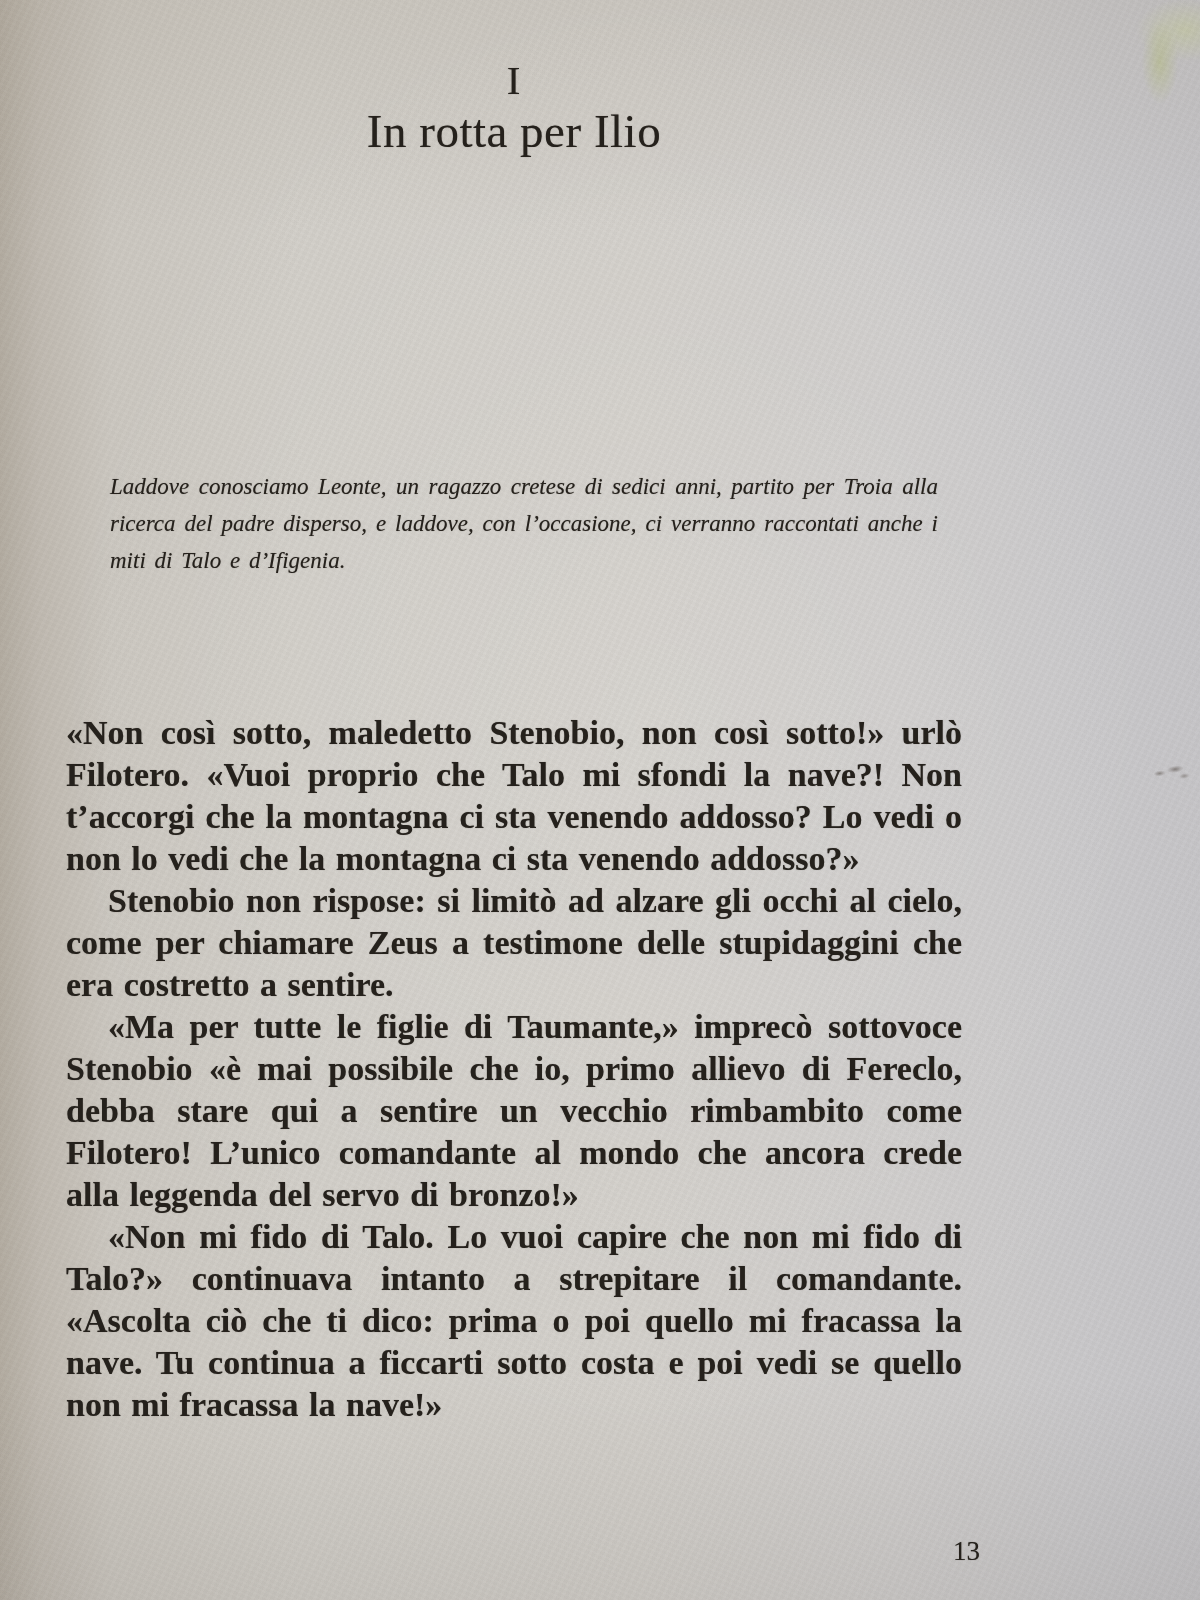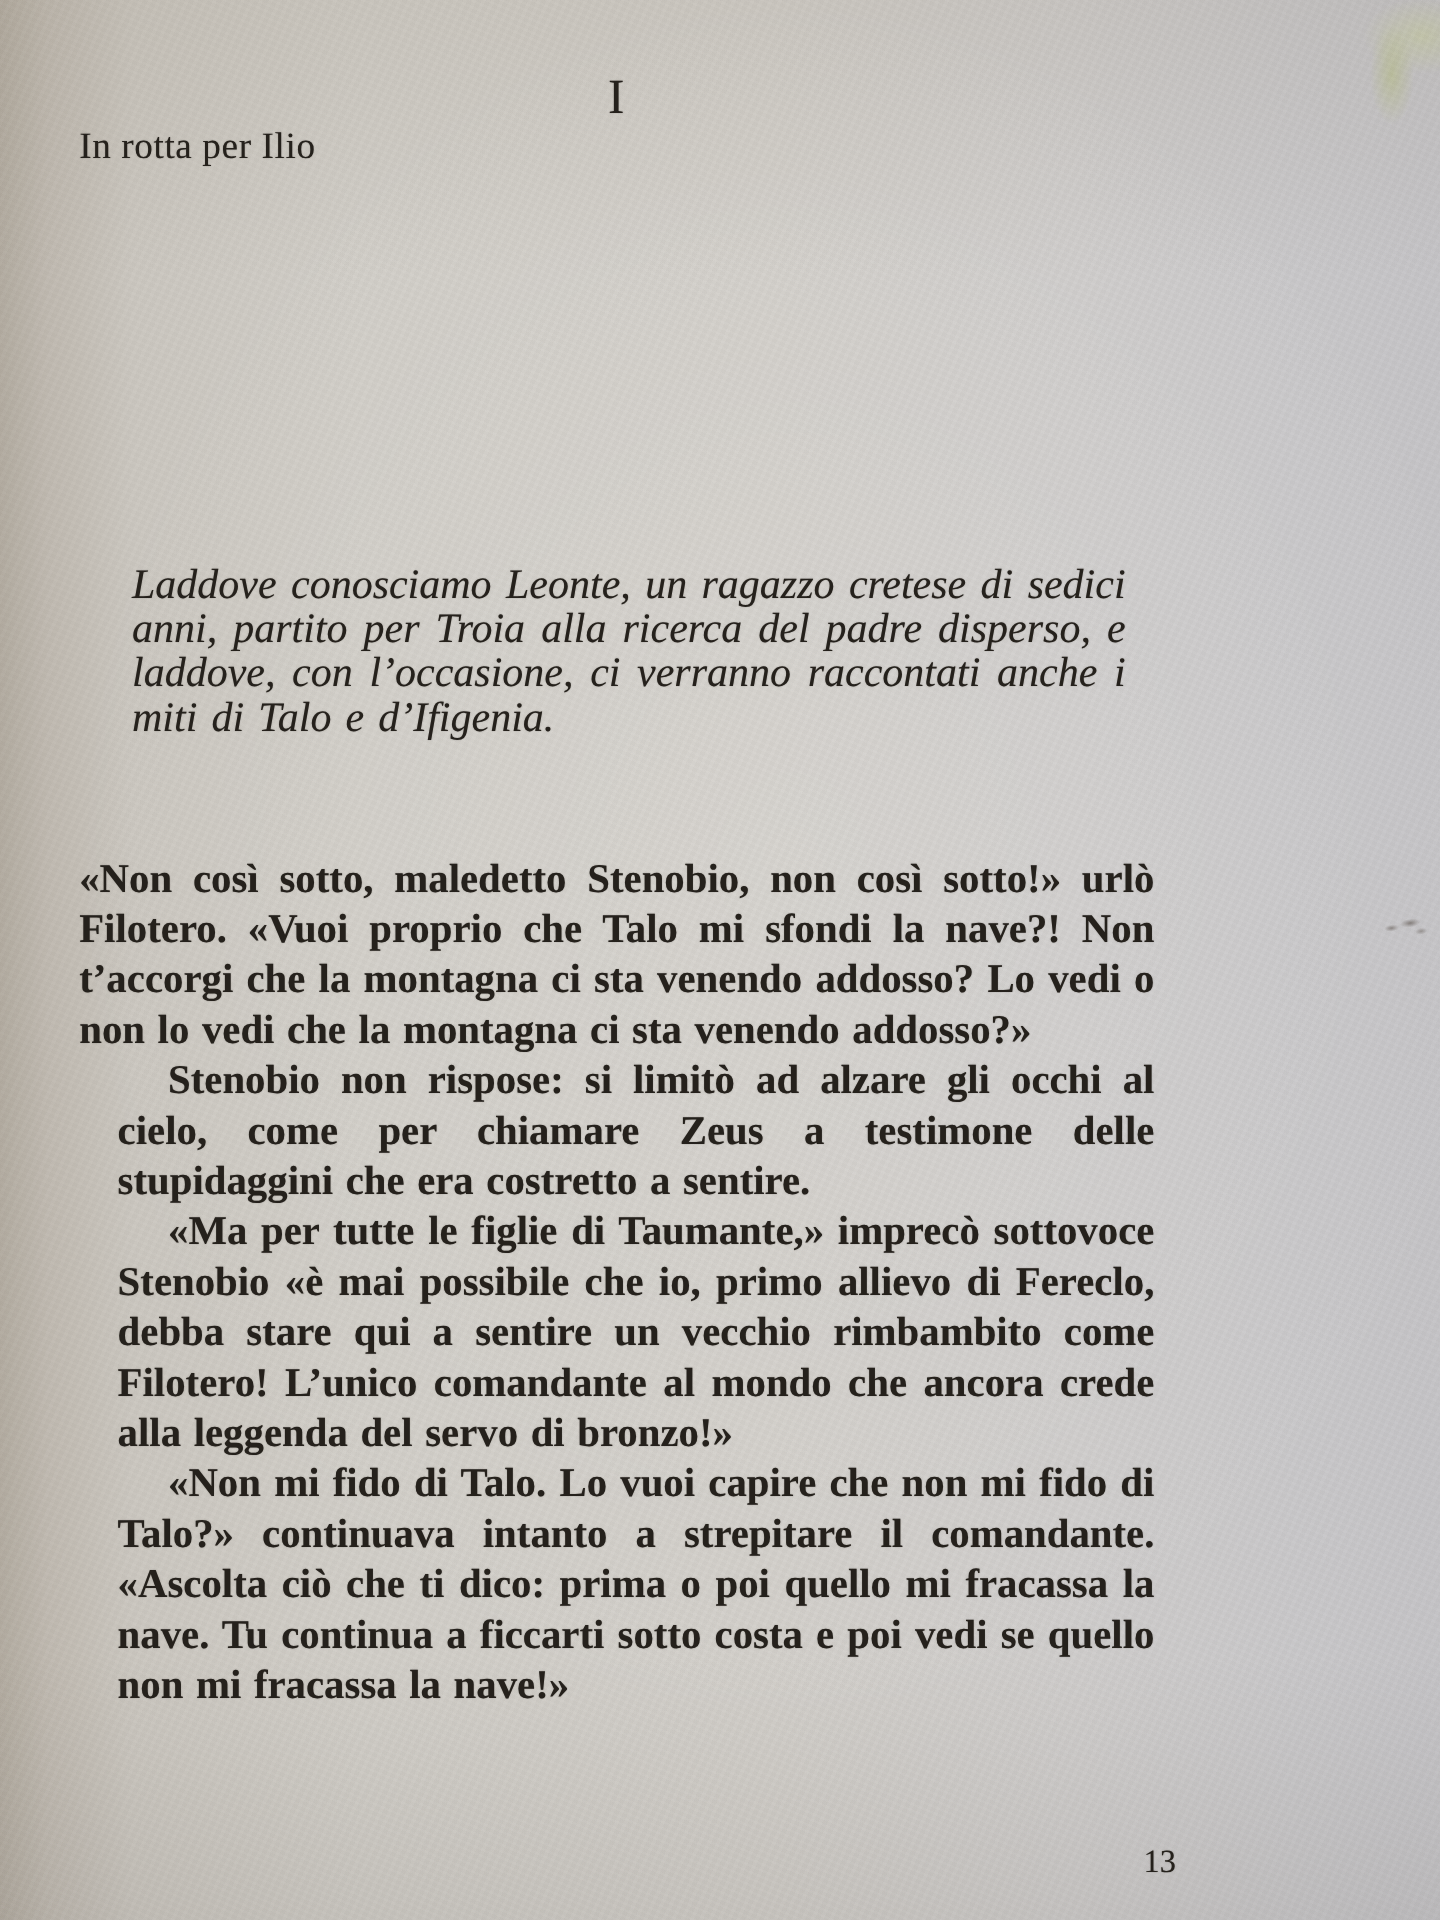--- a/index.html
+++ b/index.html
@@ -35,45 +35,45 @@
   .text-col { position: absolute; left: 66px; width: 896px; }
 
   .chapter-number {
     top: 56px;
     text-align: center;
     font-size: 41px;
     letter-spacing: 1px;
   }
   .chapter-title {
     top: 104px;
-    text-align: left;
-    font-size: 31px;
+    text-align: center;
+    font-size: 47px;
     letter-spacing: 0.5px;
     white-space: nowrap;
   }
   .intro-block {
     top: 468px;
     left: 110px;
     width: 828px;
     font-style: italic;
-    font-size: 35px;
+    font-size: 23px;
     line-height: 37px;
     text-align: justify;
     word-spacing: 3px;
   }
   .body-block {
     top: 712px;
     font-size: 34px;
     line-height: 42px;
     text-align: justify;
     word-spacing: 2px;
     font-weight: bold;
   }
   .body-block p { margin: 0; }
-  .body-block p + p { text-indent: 42px; margin-left: 32px; }
+  .body-block p + p { text-indent: 42px; }
   .page-number {
     position: absolute;
     top: 1536px;
     left: 953px;
     font-size: 27px;
   }
   .ink-smudge {
     position: absolute;
     left: 1148px;
     top: 760px;

